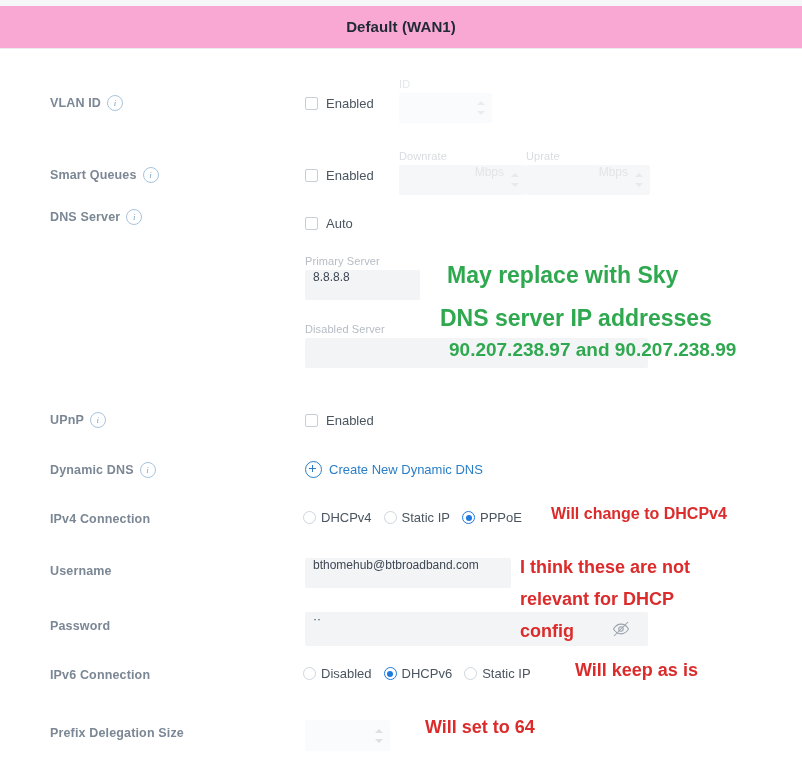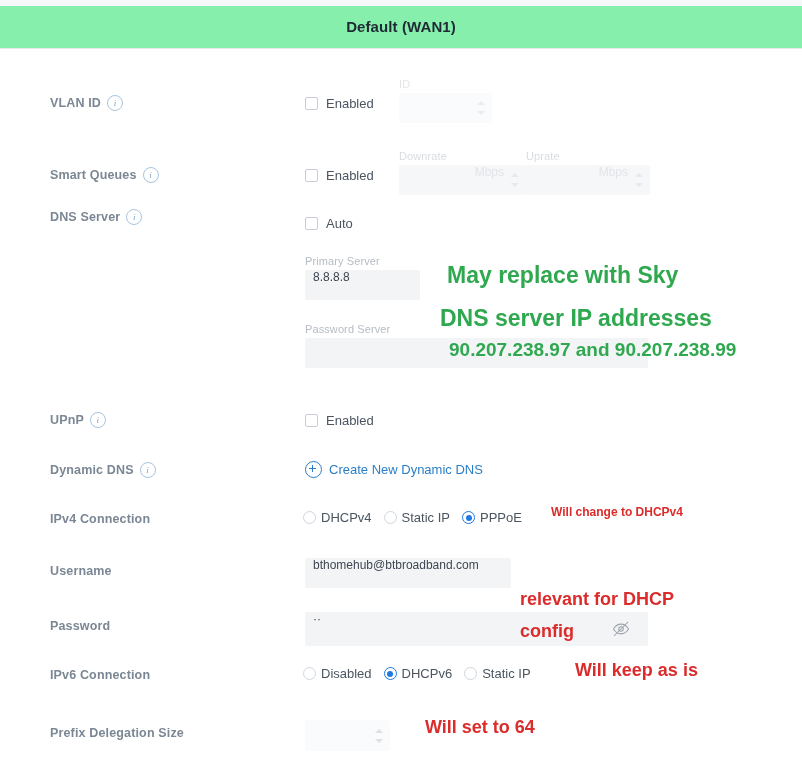--- a/index.html
+++ b/index.html
@@ -26,21 +26,21 @@
     position: absolute;
     left: 0; top: 0;
     width: 802px; height: 6px;
     background: #f6f7f9;
   }
   .header {
     position: absolute;
     left: 0; top: 6px;
     width: 802px; height: 43px;
     border-bottom: 1px solid #e8eaed;
-    background: #86efac;
+    background: #f9a8d4;
     box-sizing: border-box;
   }
   .header-title {
     position: absolute;
     left: 0; top: 12px;
     width: 802px;
     text-align: center;
     font-size: 15px;
     font-weight: bold;
     color: #1f2933;
@@ -321,21 +321,21 @@
       </div>
 
       <div class="fieldgrp" style="left:305px; top:45px; width:115px;">
         <div class="flabel">Primary Server</div>
         <div class="finput" style="width:115px;">
           <span>8.8.8.8</span>
         </div>
       </div>
 
       <div class="fieldgrp" style="left:305px; top:113px; width:343px;">
-        <div class="flabel">Password Server</div>
+        <div class="flabel">Disabled Server</div>
         <div class="finput" style="width:343px;">
           <span></span>
         </div>
       </div>
     </div>
 
     <div class="row" style="top:357px;">
       <div class="label" style="top:6px;"><span>UPnP</span><span class="info-icon">i</span></div>
       <div class="cb-wrap" style="left:305px; top:6px;">
         <span class="cb"></span>
@@ -418,22 +418,23 @@
           </span>
       </div>
     </div>
 
   </div>
 
   <div class="anno green" style="left:440px; top:305px; font-size:23px;">DNS server IP addresses</div>
   <div class="anno green" style="left:447px; top:262px; font-size:23px;">May replace with Sky</div>
   <div class="anno green" style="left:449px; top:339px; font-size:19px;">90.207.238.97 and 90.207.238.99</div>
 
-  <div class="anno red" style="left:551px; top:505px; font-size:12px;">Will change to DHCPv4</div>
-
+  <div class="anno red" style="left:551px; top:505px; font-size:16px;">Will change to DHCPv4</div>
+
+  <div class="anno red" style="left:520px; top:557px; font-size:18px;">I think these are not</div>
   <div class="anno red" style="left:520px; top:589px; font-size:18px;">relevant for DHCP</div>
   <div class="anno red" style="left:520px; top:621px; font-size:18px;">config</div>
 
   <div class="anno red" style="left:575px; top:660px; font-size:18px;">Will keep as is</div>
 
   <div class="anno red" style="left:425px; top:717px; font-size:18px;">Will set to 64</div>
 
 </div>
 
 </body></html>

